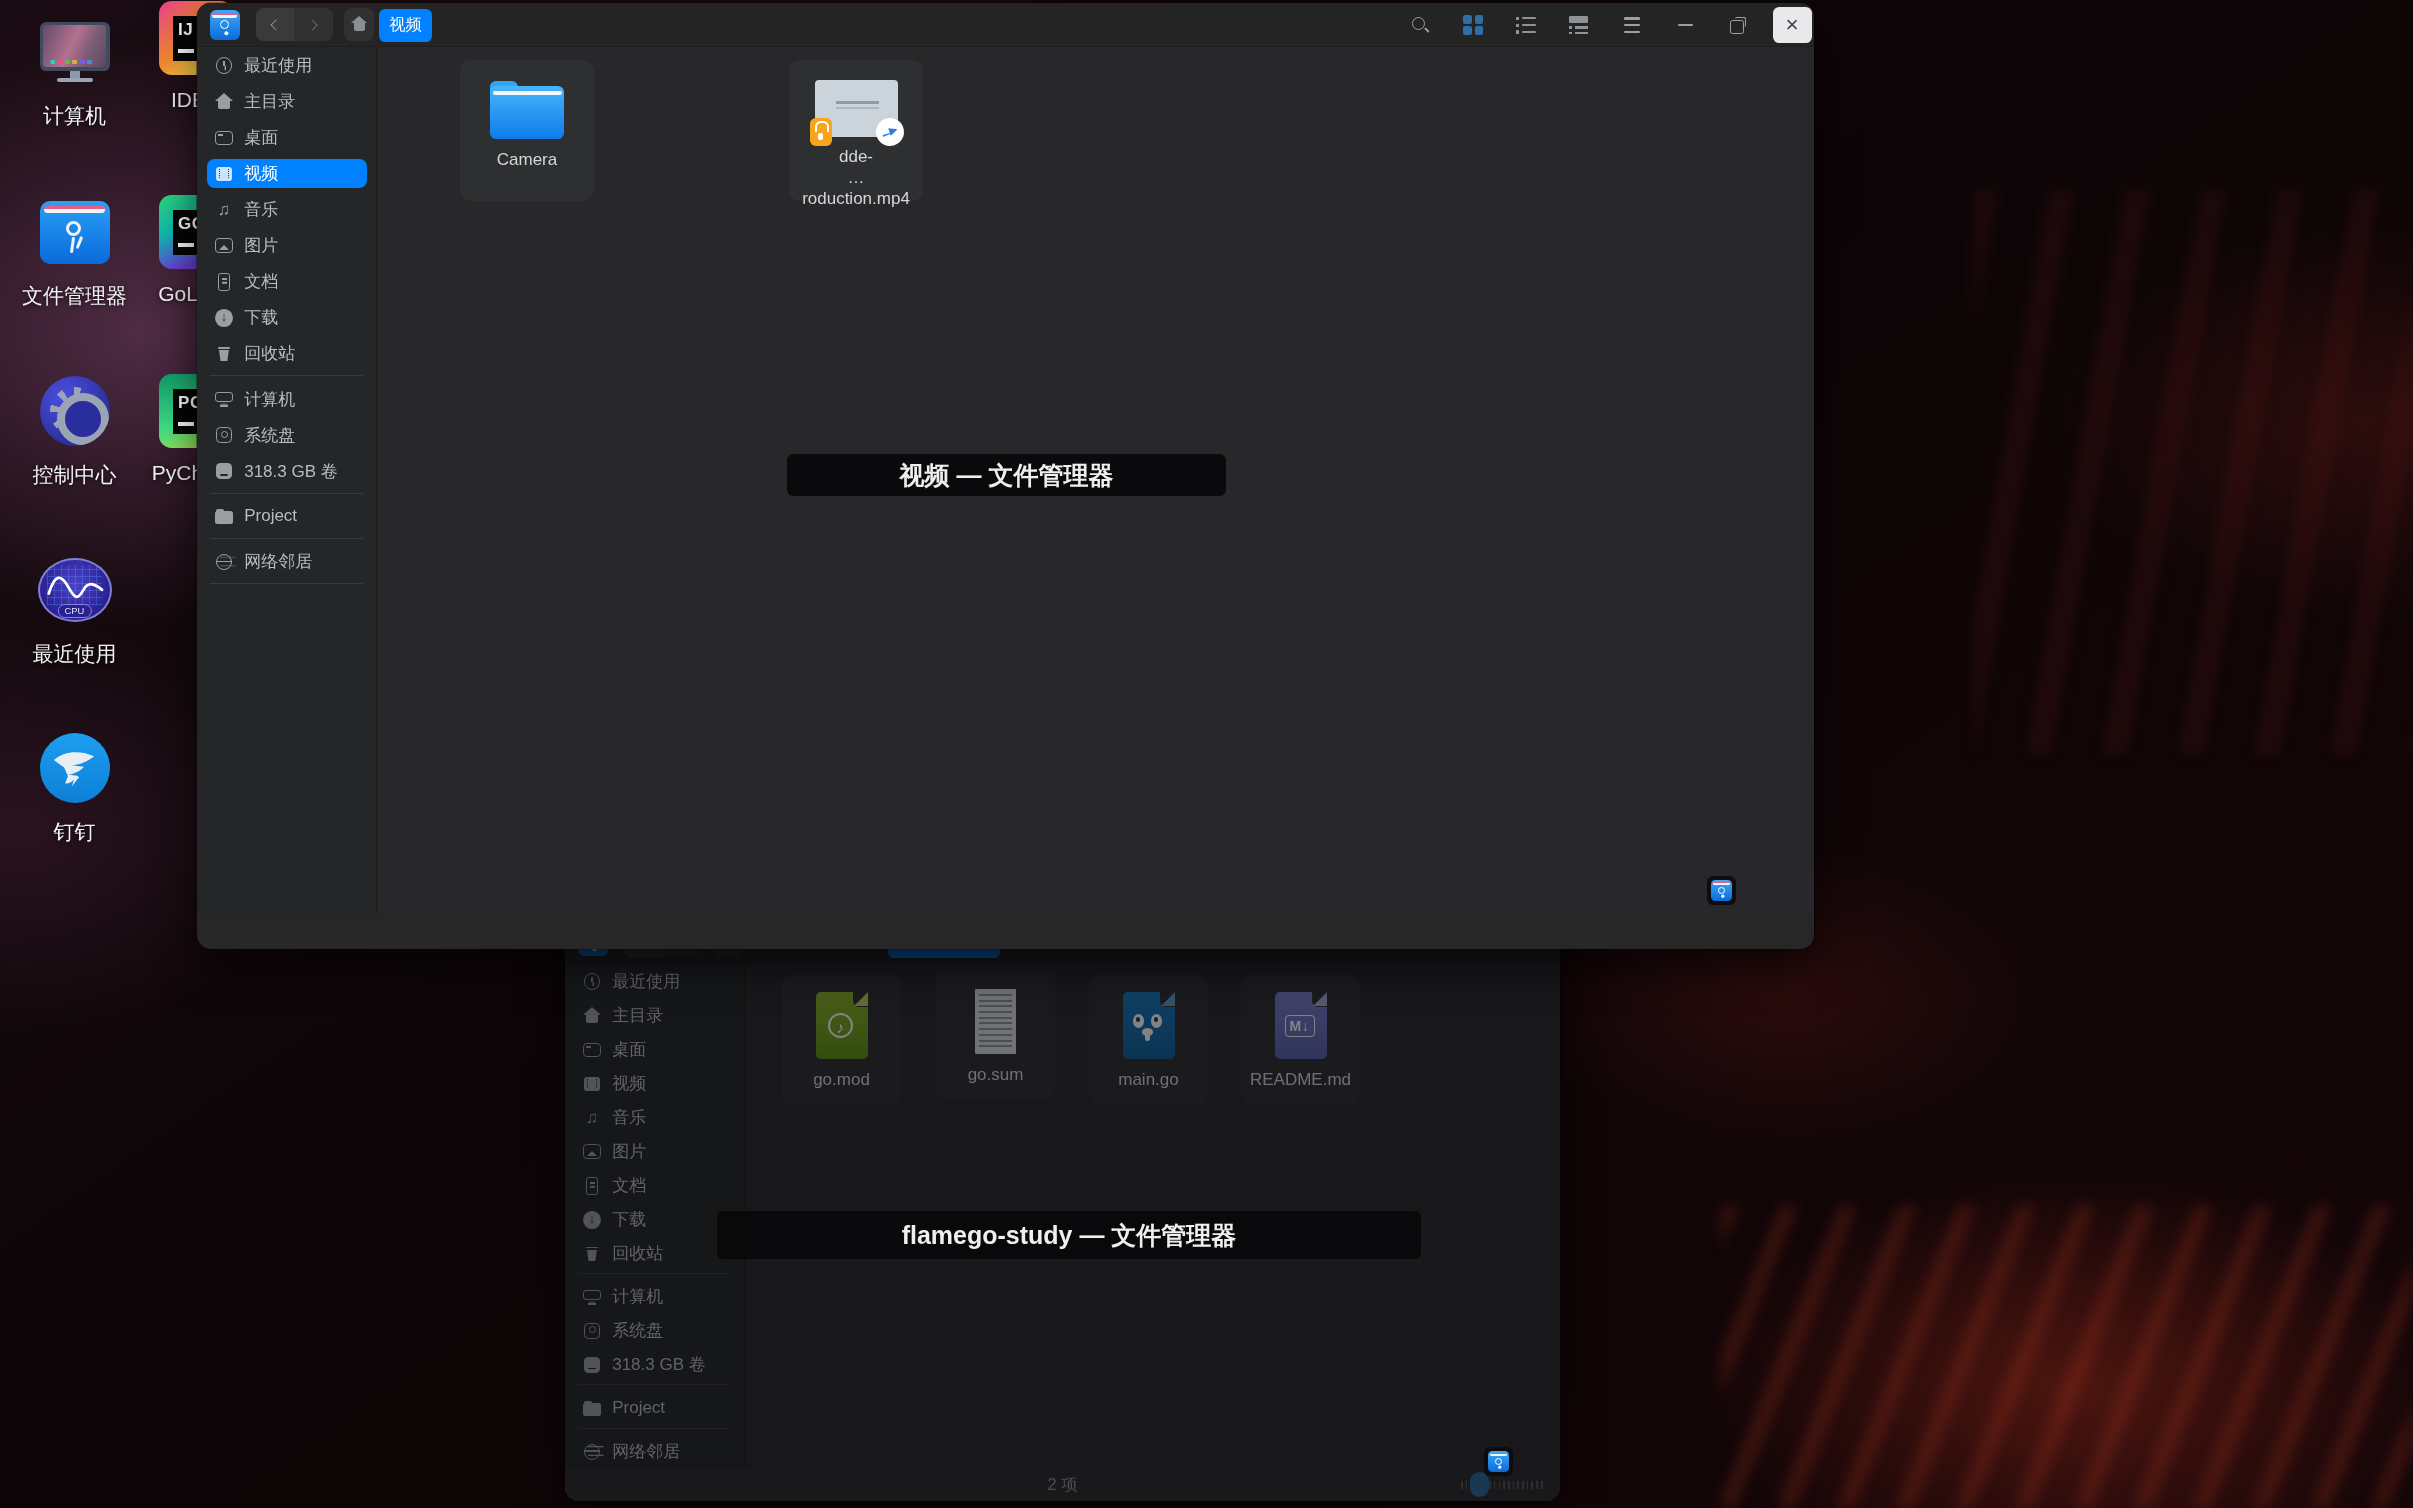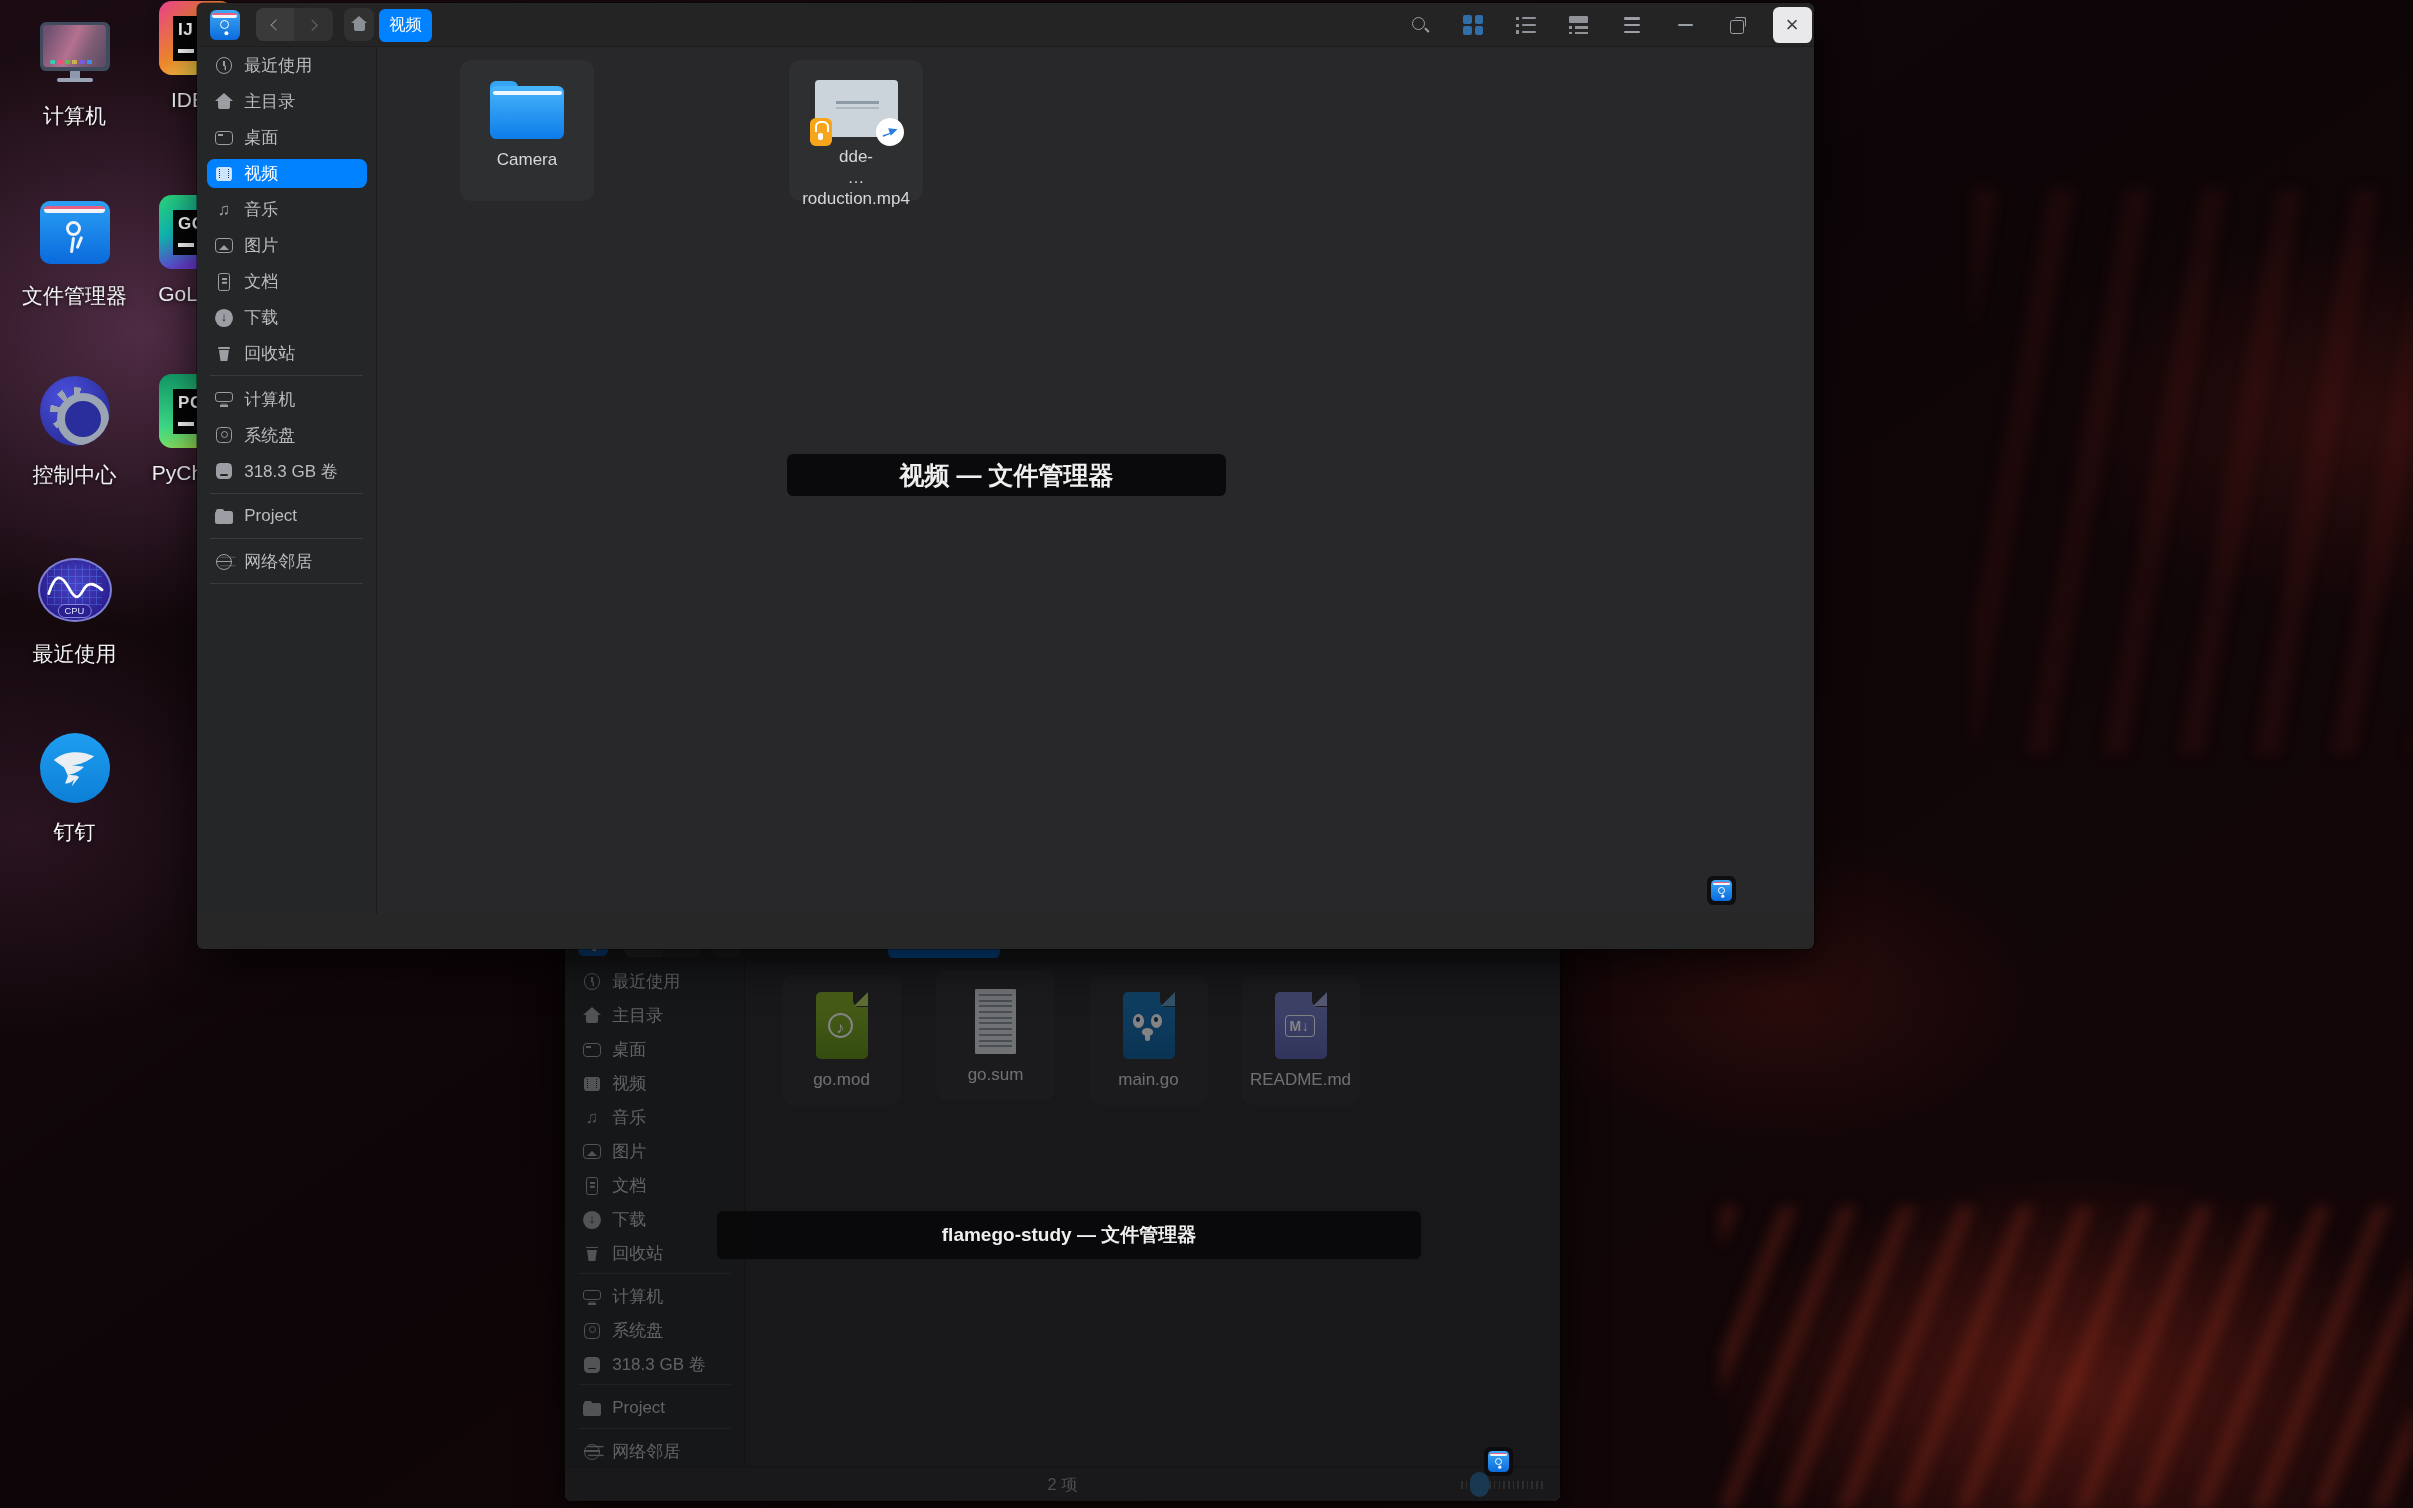--- a/index.html
+++ b/index.html
@@ -64,21 +64,21 @@
   
   .jb{width:74px;height:74px;border-radius:12.6px;position:relative;overflow:hidden}
   .jb.idea{background:linear-gradient(135deg,#e93e8e,#f78b2d 45%,#ffd24a 72%,#c84bd8)}
   .jb.goland{background:linear-gradient(160deg,#2dd77a,#0fb8b3 42%,#6a3fd8 80%)}
   .jb.pycharm{background:linear-gradient(160deg,#0e9a6a,#3fe08a 55%,#cdea3e)}
   .jb .sq{position:absolute;left:14.5px;top:14.5px;width:45px;height:45px;background:#050505;color:#fff;
     font-weight:bold;font-size:17px;line-height:19px;padding:4.4px 0 0 5px;letter-spacing:0.6px}
   .jb .bar{position:absolute;left:19.5px;top:48px;width:16.3px;height:3.8px;background:#fff}
 
   
-  .win{position:absolute;background:#272728;border-radius:6px;overflow:hidden;
+  .win{position:absolute;background:#272728;border-radius:14px;overflow:hidden;
     box-shadow:0 15px 44px rgba(0,0,0,.65), 0 0 0 0.6px rgba(0,0,0,.55)}
   .tbar{position:absolute;top:0;left:0;right:0;height:44px;background:#242425;border-bottom:0.6px solid #1d1d1e;display:flex;align-items:center}
   .appic{width:30px;height:30px;border-radius:6.3px;margin-left:12.6px;position:relative;flex:none;
     background:linear-gradient(180deg,#3fa9f5,#0b6bdc)}
   .appic::before{content:"";position:absolute;top:3.1px;left:2.5px;right:2.5px;height:5px;border-radius:2.5px;
     background:linear-gradient(180deg,#e85f86 0 45%,#f3f5f7 45%)}
   .appic::after{content:"";position:absolute;left:10.7px;top:10.7px;width:7px;height:7px;border:1.9px solid #fff;border-radius:50%;
     box-shadow:1.9px 8.8px 0 -2.5px #fff}
   .navgrp{margin-left:16.3px;width:77px;height:33px;background:#313132;border-radius:7.5px;display:flex;overflow:hidden}
   .navgrp .nv{flex:1;display:flex;align-items:center;justify-content:center}
@@ -202,21 +202,21 @@
     display:flex;align-items:center;justify-content:center}
   .fmi .mic{width:21.4px;height:21.4px;border-radius:4.4px;position:relative;background:linear-gradient(180deg,#3fa9f5,#0b6bdc)}
   .fmi .mic::before{content:"";position:absolute;top:1.9px;left:1.9px;right:1.9px;height:3.8px;border-radius:1.9px;
     background:linear-gradient(180deg,#e85f86 0 45%,#f3f5f7 45%)}
   .fmi .mic::after{content:"";position:absolute;left:7.5px;top:7.5px;width:5px;height:5px;border:1.6px solid #fff;border-radius:50%;
     box-shadow:1.3px 5.7px 0 -1.9px #fff}
 
   .pill{position:absolute;background:rgba(9,9,10,.93);border-radius:6.3px;z-index:40;
     display:flex;align-items:center;justify-content:center;color:#efefef;font-weight:bold}
   .pill.p1{font-size:25px}
-  .pill.p2{font-size:19px}
+  .pill.p2{font-size:25px}
 </style>
 </head>
 <body>
 
 <div class="streak s1"></div>
 <div class="streak s2"></div>
 
 <div class="dico" style="left:18px;top:15px">
   <div class="dimg">
     <div class="mon">

